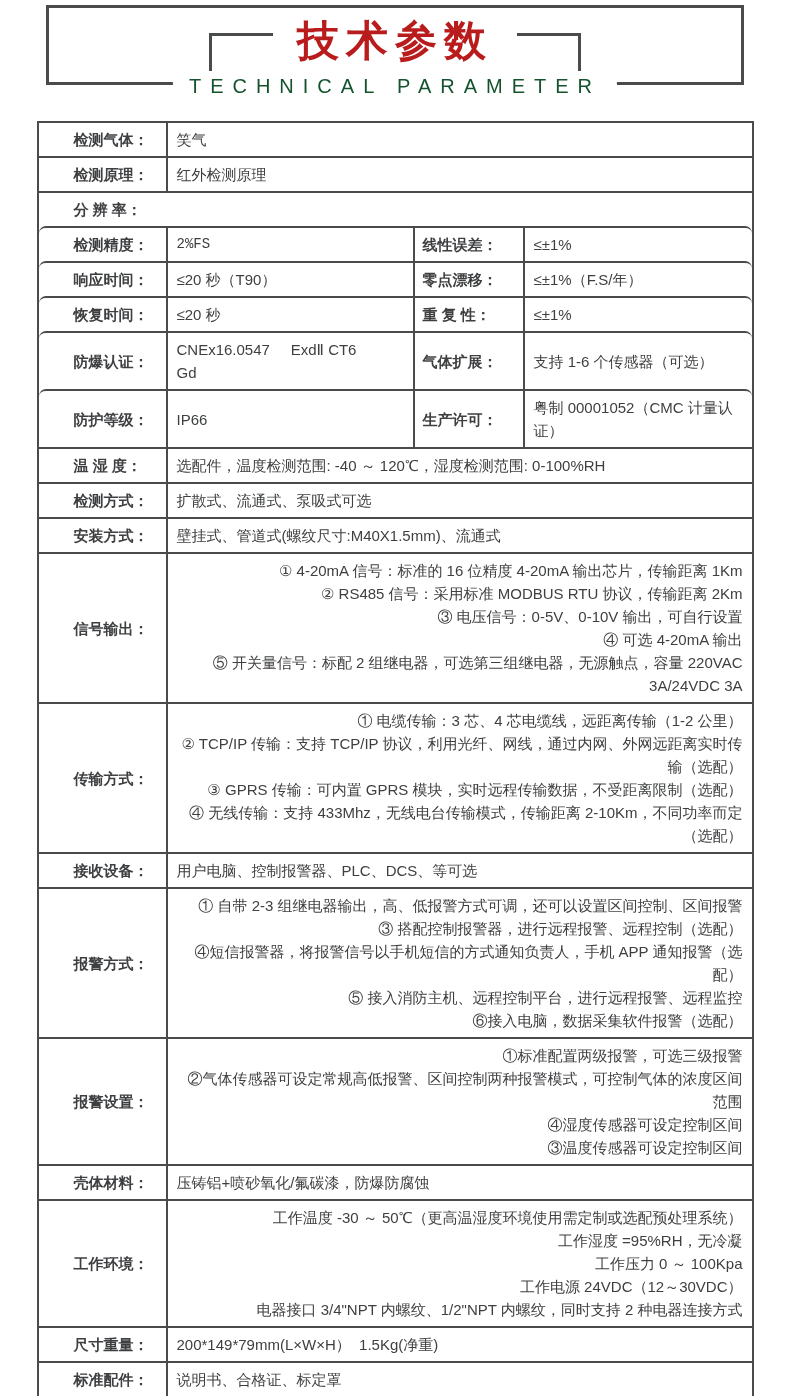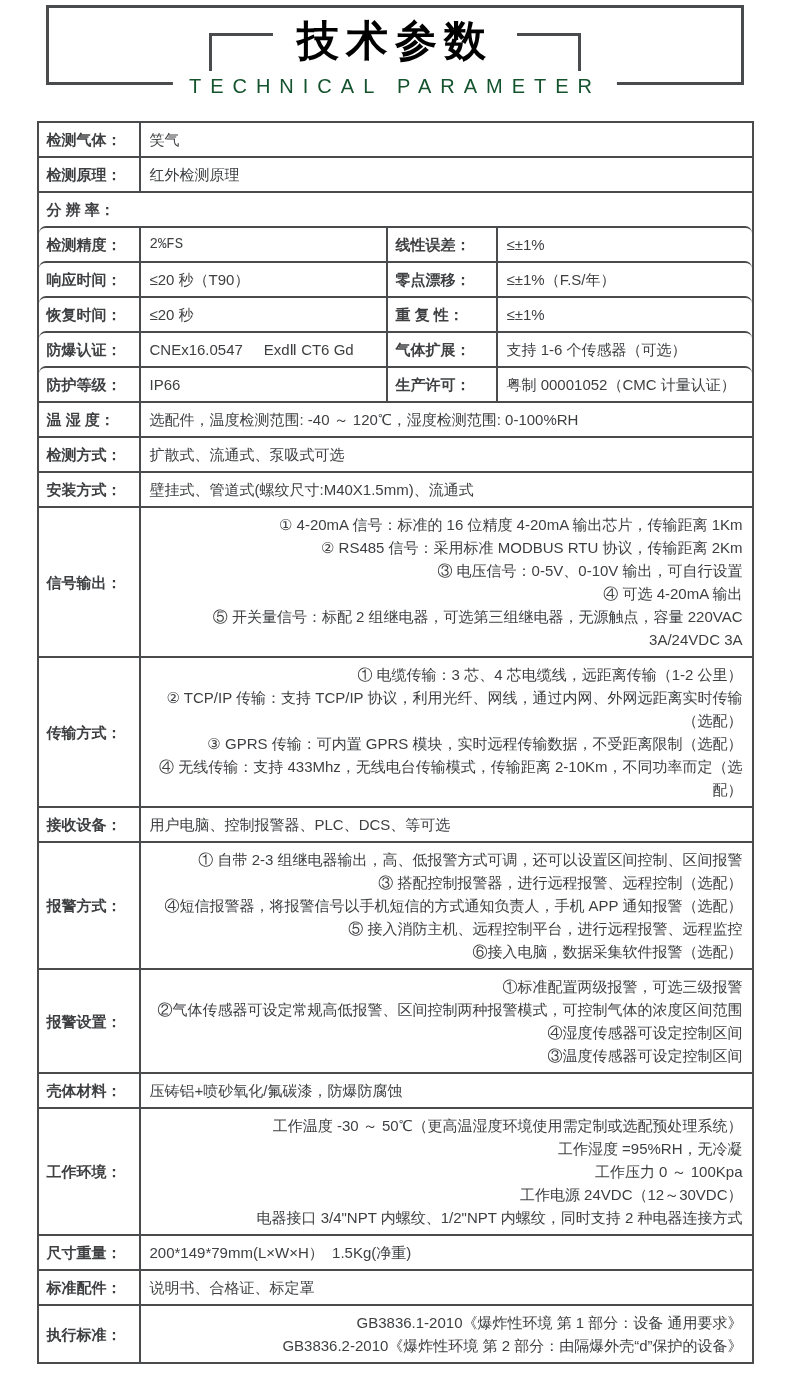--- a/index.html
+++ b/index.html
@@ -27,21 +27,21 @@
   }
   .bracket{
     width:64px;height:38px;
     box-sizing:border-box;
     margin-top:19px;
   }
   .bracket.left{border-top:3px solid var(--border);border-left:3px solid var(--border);margin-right:24px;}
   .bracket.right{border-top:3px solid var(--border);border-right:3px solid var(--border);margin-left:24px;}
   .main-title{
     font-size:42px;font-weight:900;letter-spacing:7px;
-    color:#000000;line-height:54px;white-space:nowrap;
+    color:#b91c1c;line-height:54px;white-space:nowrap;
   }
   .sub-title{
     position:absolute;left:50%;bottom:-16px;transform:translateX(-50%);
     background:#ffffff;padding:0 16px;
     font-size:20px;font-weight:500;letter-spacing:9px;white-space:nowrap;
     color:#14532d;
   }
   
   .param-table{
     width:717px;
@@ -51,21 +51,21 @@
   }
   .row{display:grid;grid-template-columns:100px 1fr;}
   .row.four{grid-template-columns:100px 247px 110px 1fr;border-radius:7px;}
   .row + .row{border-top:2px solid var(--border);}
   .cell{
     padding:5px 9px;
     display:flex;flex-direction:column;justify-content:center;
     min-height:26px;
     box-sizing:border-box;
     font-size:15px;line-height:23px;
-    white-space:pre-wrap;word-break:break-word;
+    white-space:pre-wrap;word-break:break-word;margin-left:27px;
   }
   .cell + .cell{border-left:2px solid var(--border);}
   .cell.label{font-weight:700;white-space:nowrap;padding-left:8px;}
   .cell.value.mono{font-family:"Liberation Mono","DejaVu Sans Mono",monospace;font-size:14px;}
   .line{min-height:23px;text-align:right;}
 </style>
 </head>
 <body>
 
 <div class="header-box">

